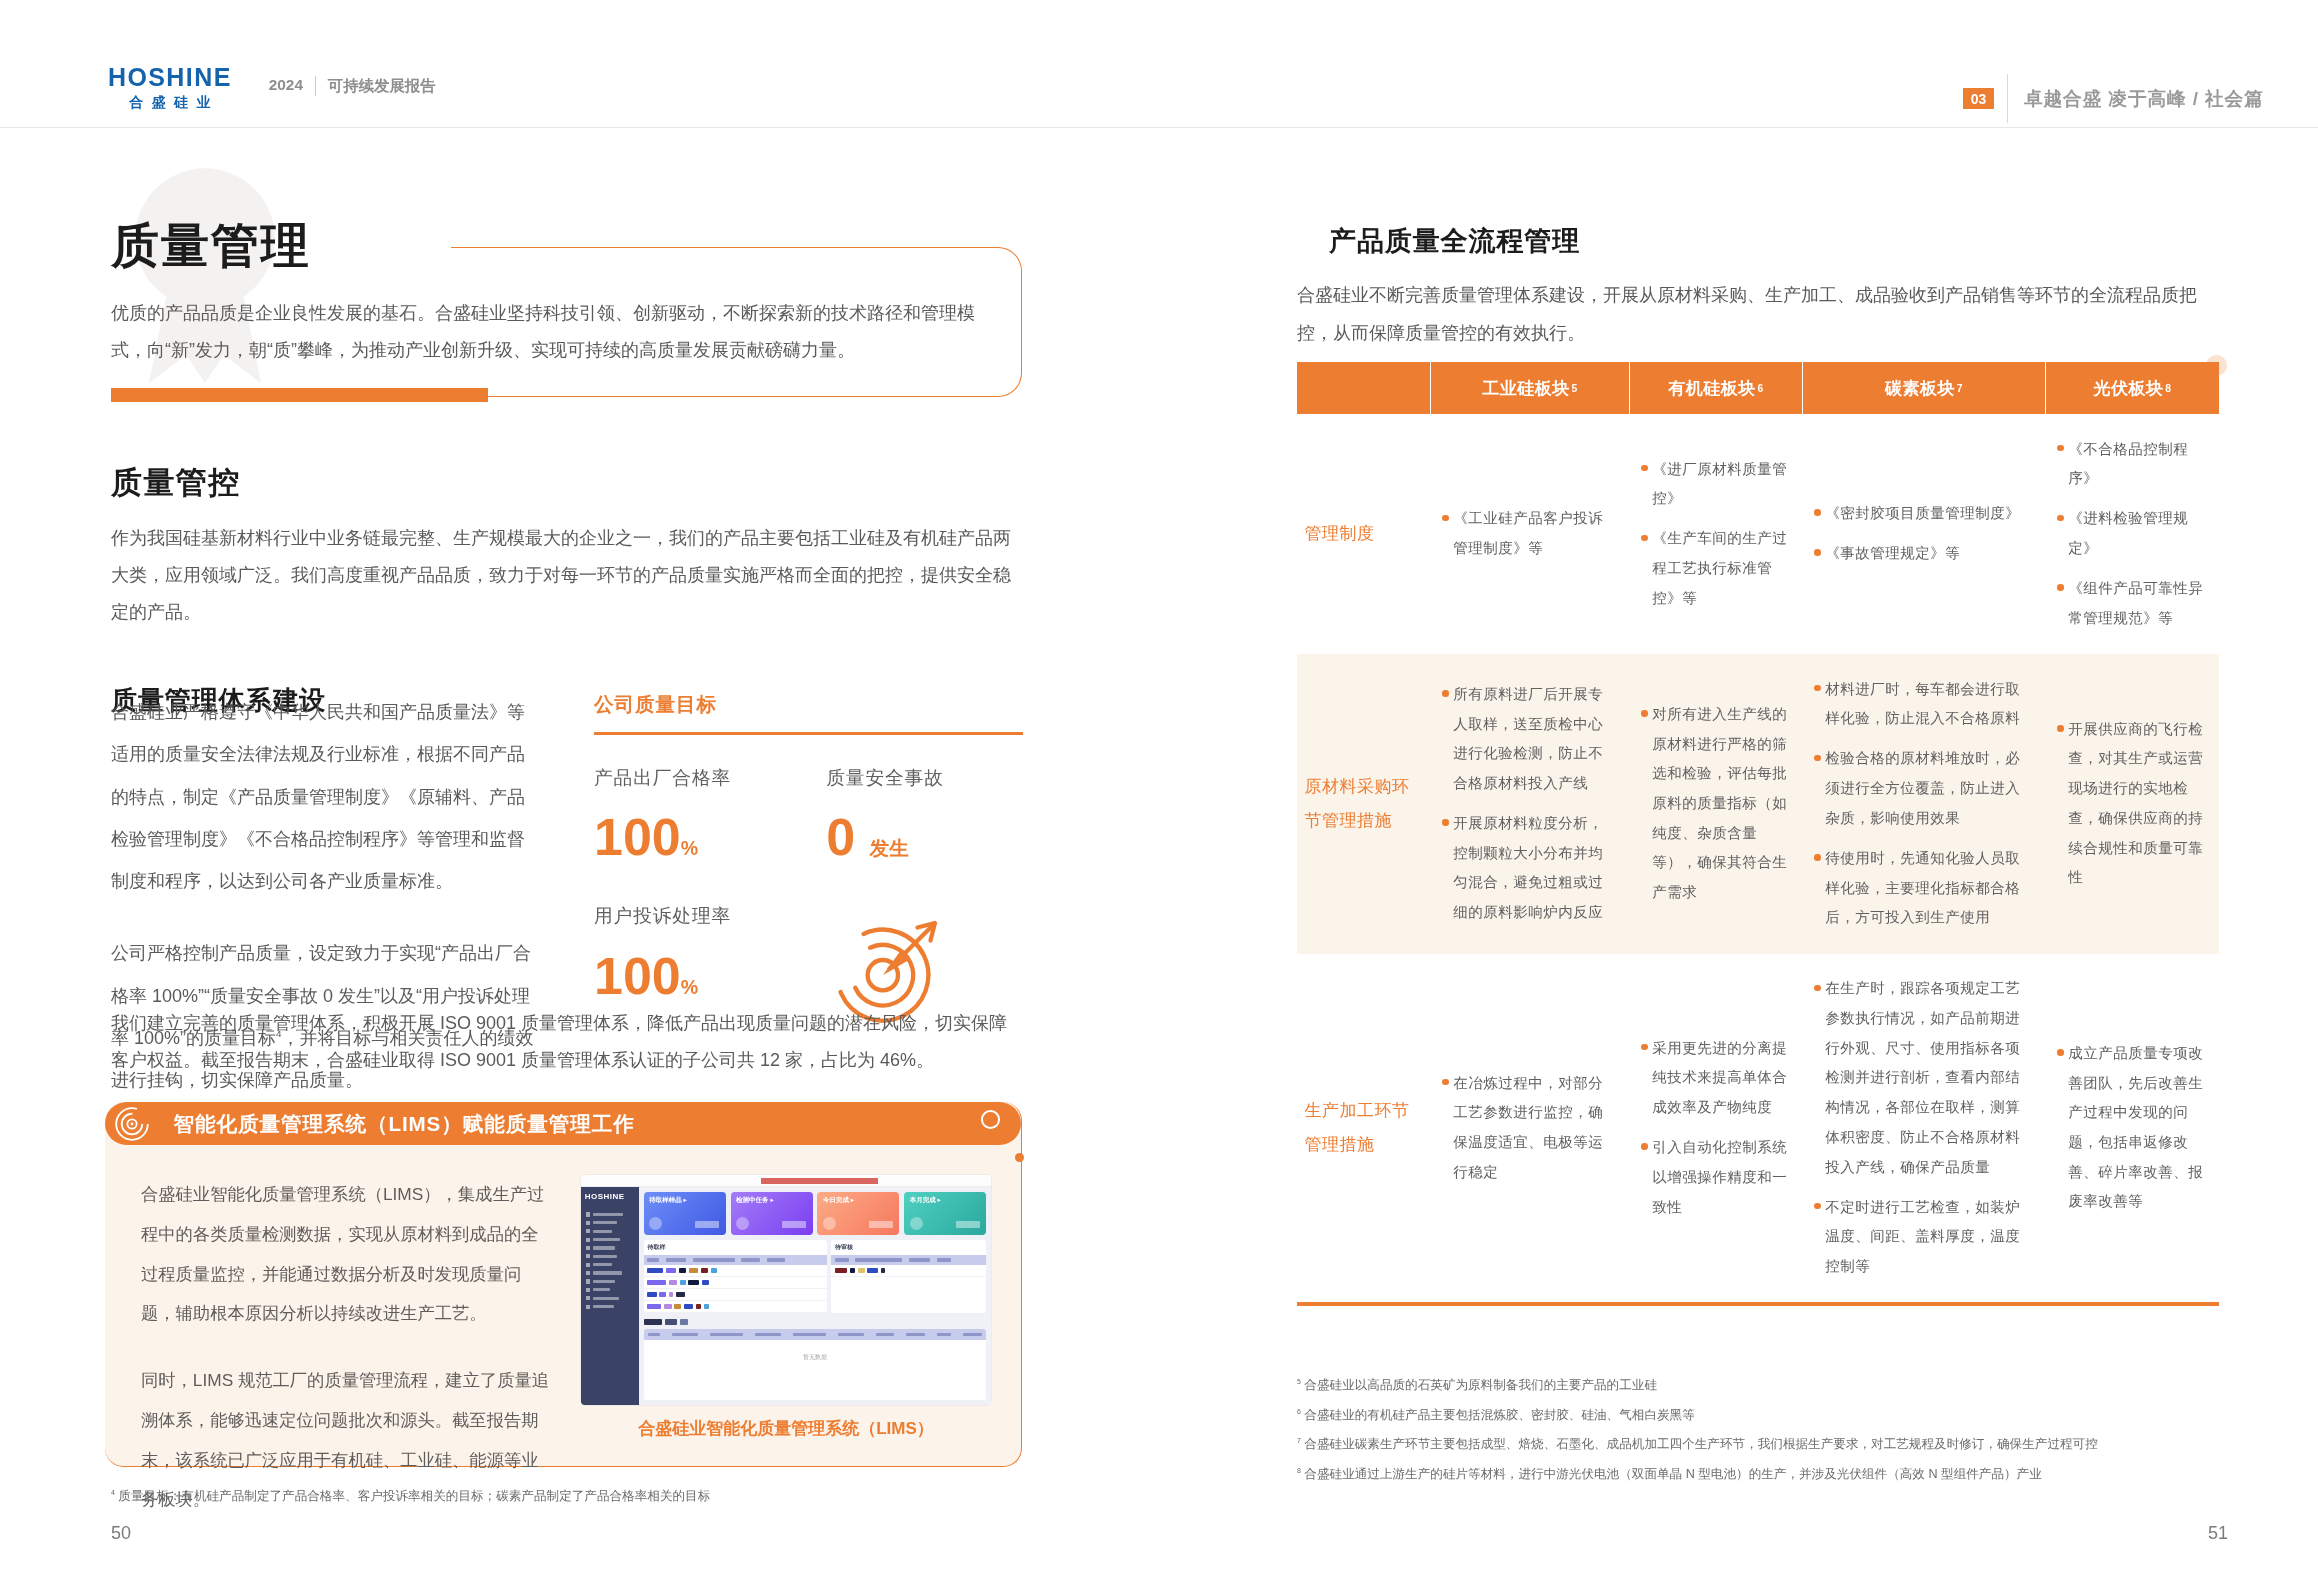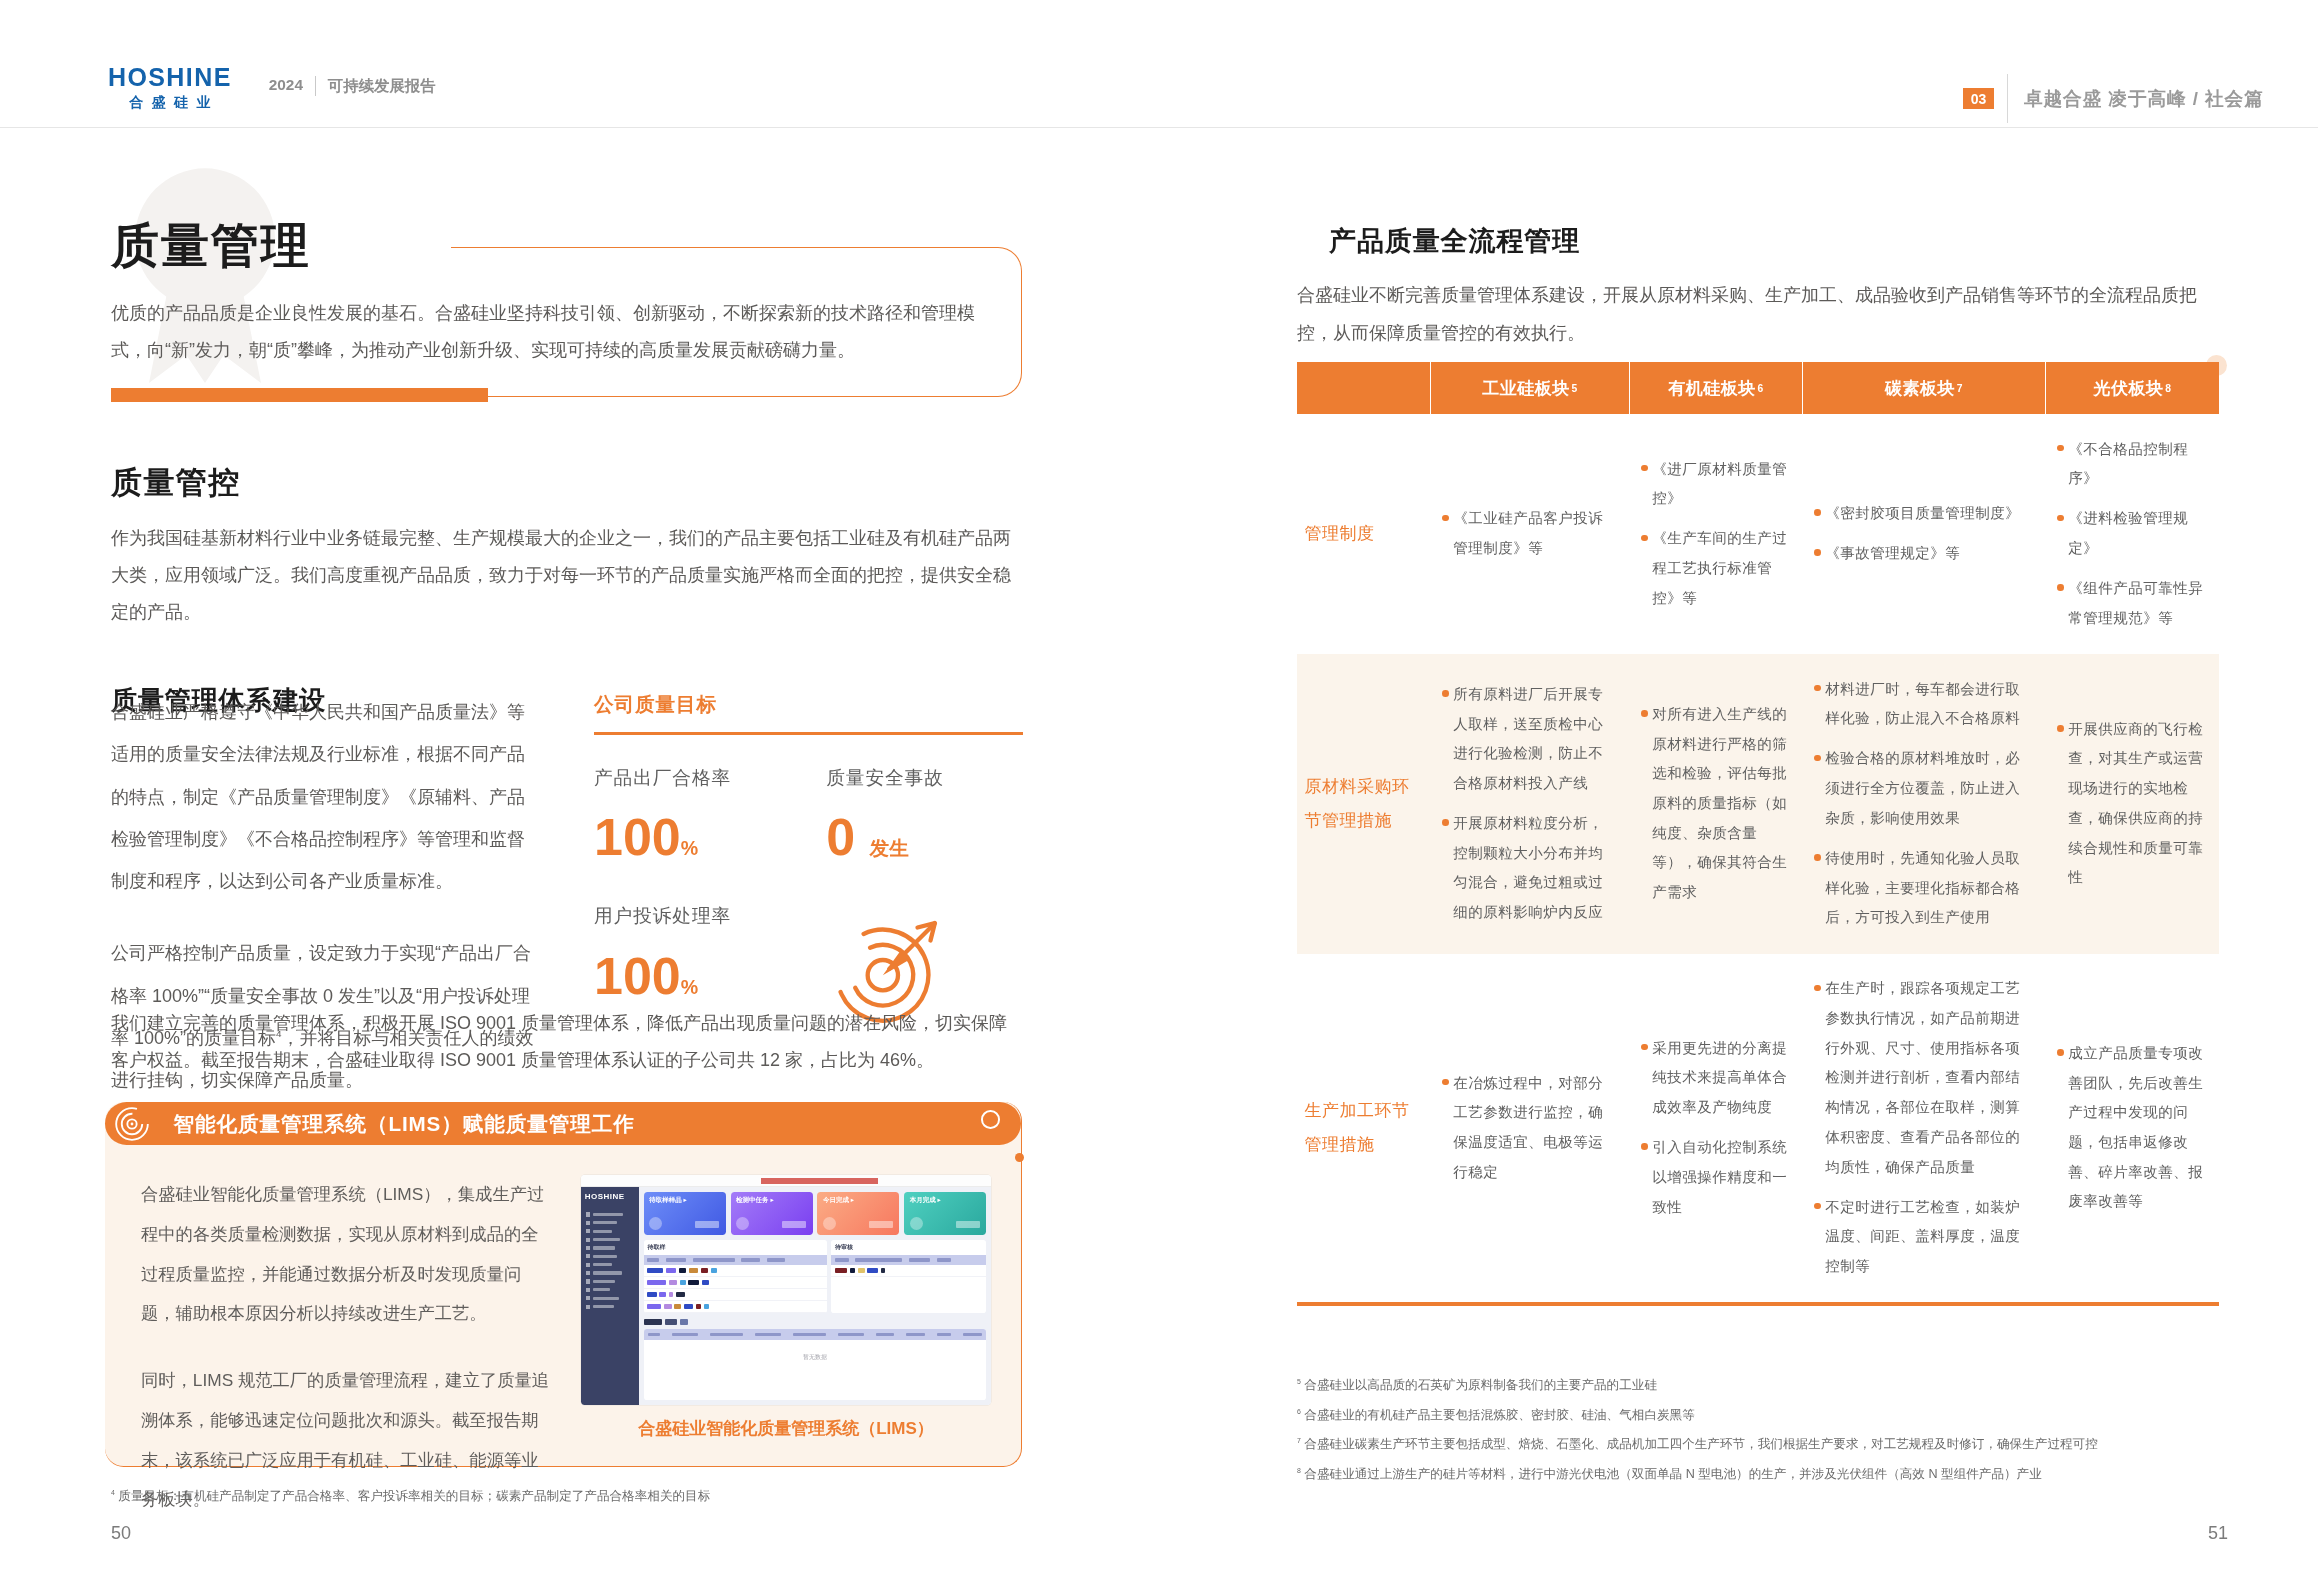--- a/index.html
+++ b/index.html
@@ -547,21 +547,21 @@
               <span class="bt">采用更先进的分离提纯技术来提高单体合成效率及产物纯度</span>
             </div>
             <div class="bullet-item">
               <span class="dot"></span>
               <span class="bt">引入自动化控制系统以增强操作精度和一致性</span>
             </div>
           </div>
           <div class="t-cell">
             <div class="bullet-item">
               <span class="dot"></span>
-              <span class="bt">在生产时，跟踪各项规定工艺参数执行情况，如产品前期进行外观、尺寸、使用指标各项检测并进行剖析，查看内部结构情况，各部位在取样，测算体积密度、查看产品各部位的均质性，确保产品质量</span>
+              <span class="bt">在生产时，跟踪各项规定工艺参数执行情况，如产品前期进行外观、尺寸、使用指标各项检测并进行剖析，查看内部结构情况，各部位在取样，测算体积密度、防止不合格原材料投入产线，确保产品质量</span>
             </div>
             <div class="bullet-item">
               <span class="dot"></span>
               <span class="bt">不定时进行工艺检查，如装炉温度、间距、盖料厚度，温度控制等</span>
             </div>
           </div>
           <div class="t-cell">
             <div class="bullet-item">
               <span class="dot"></span>
               <span class="bt">成立产品质量专项改善团队，先后改善生产过程中发现的问题，包括串返修改善、碎片率改善、报废率改善等</span>

